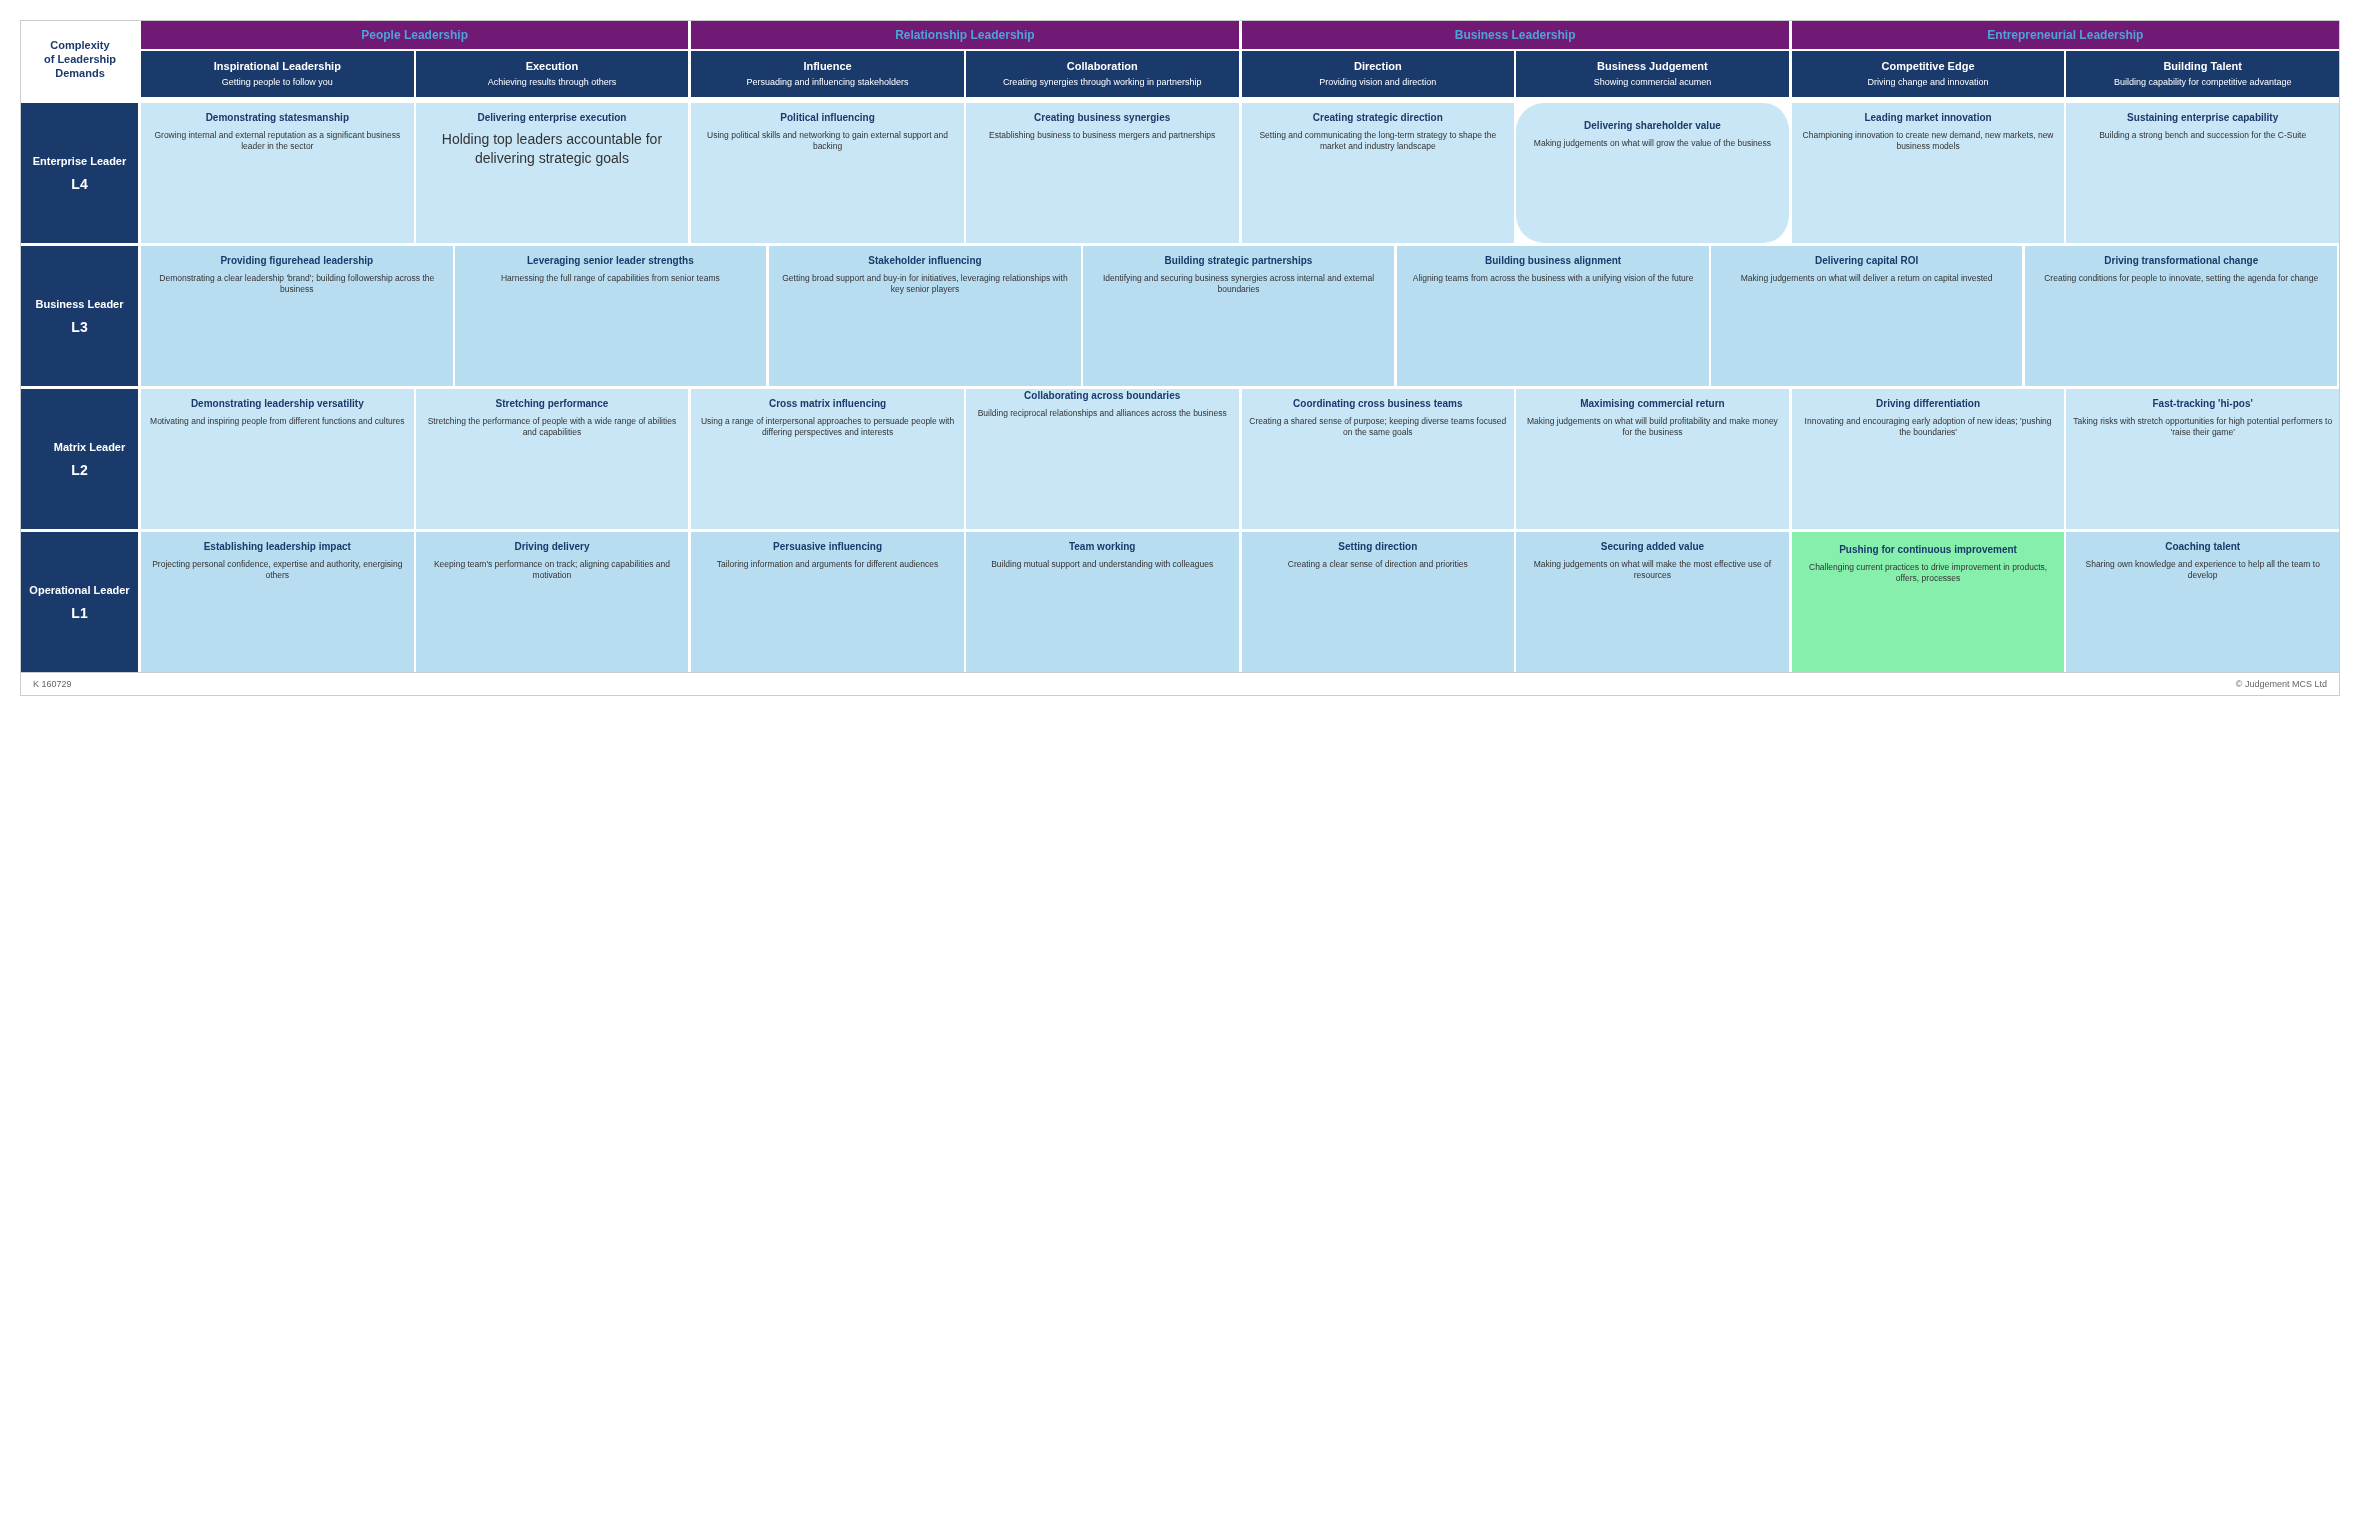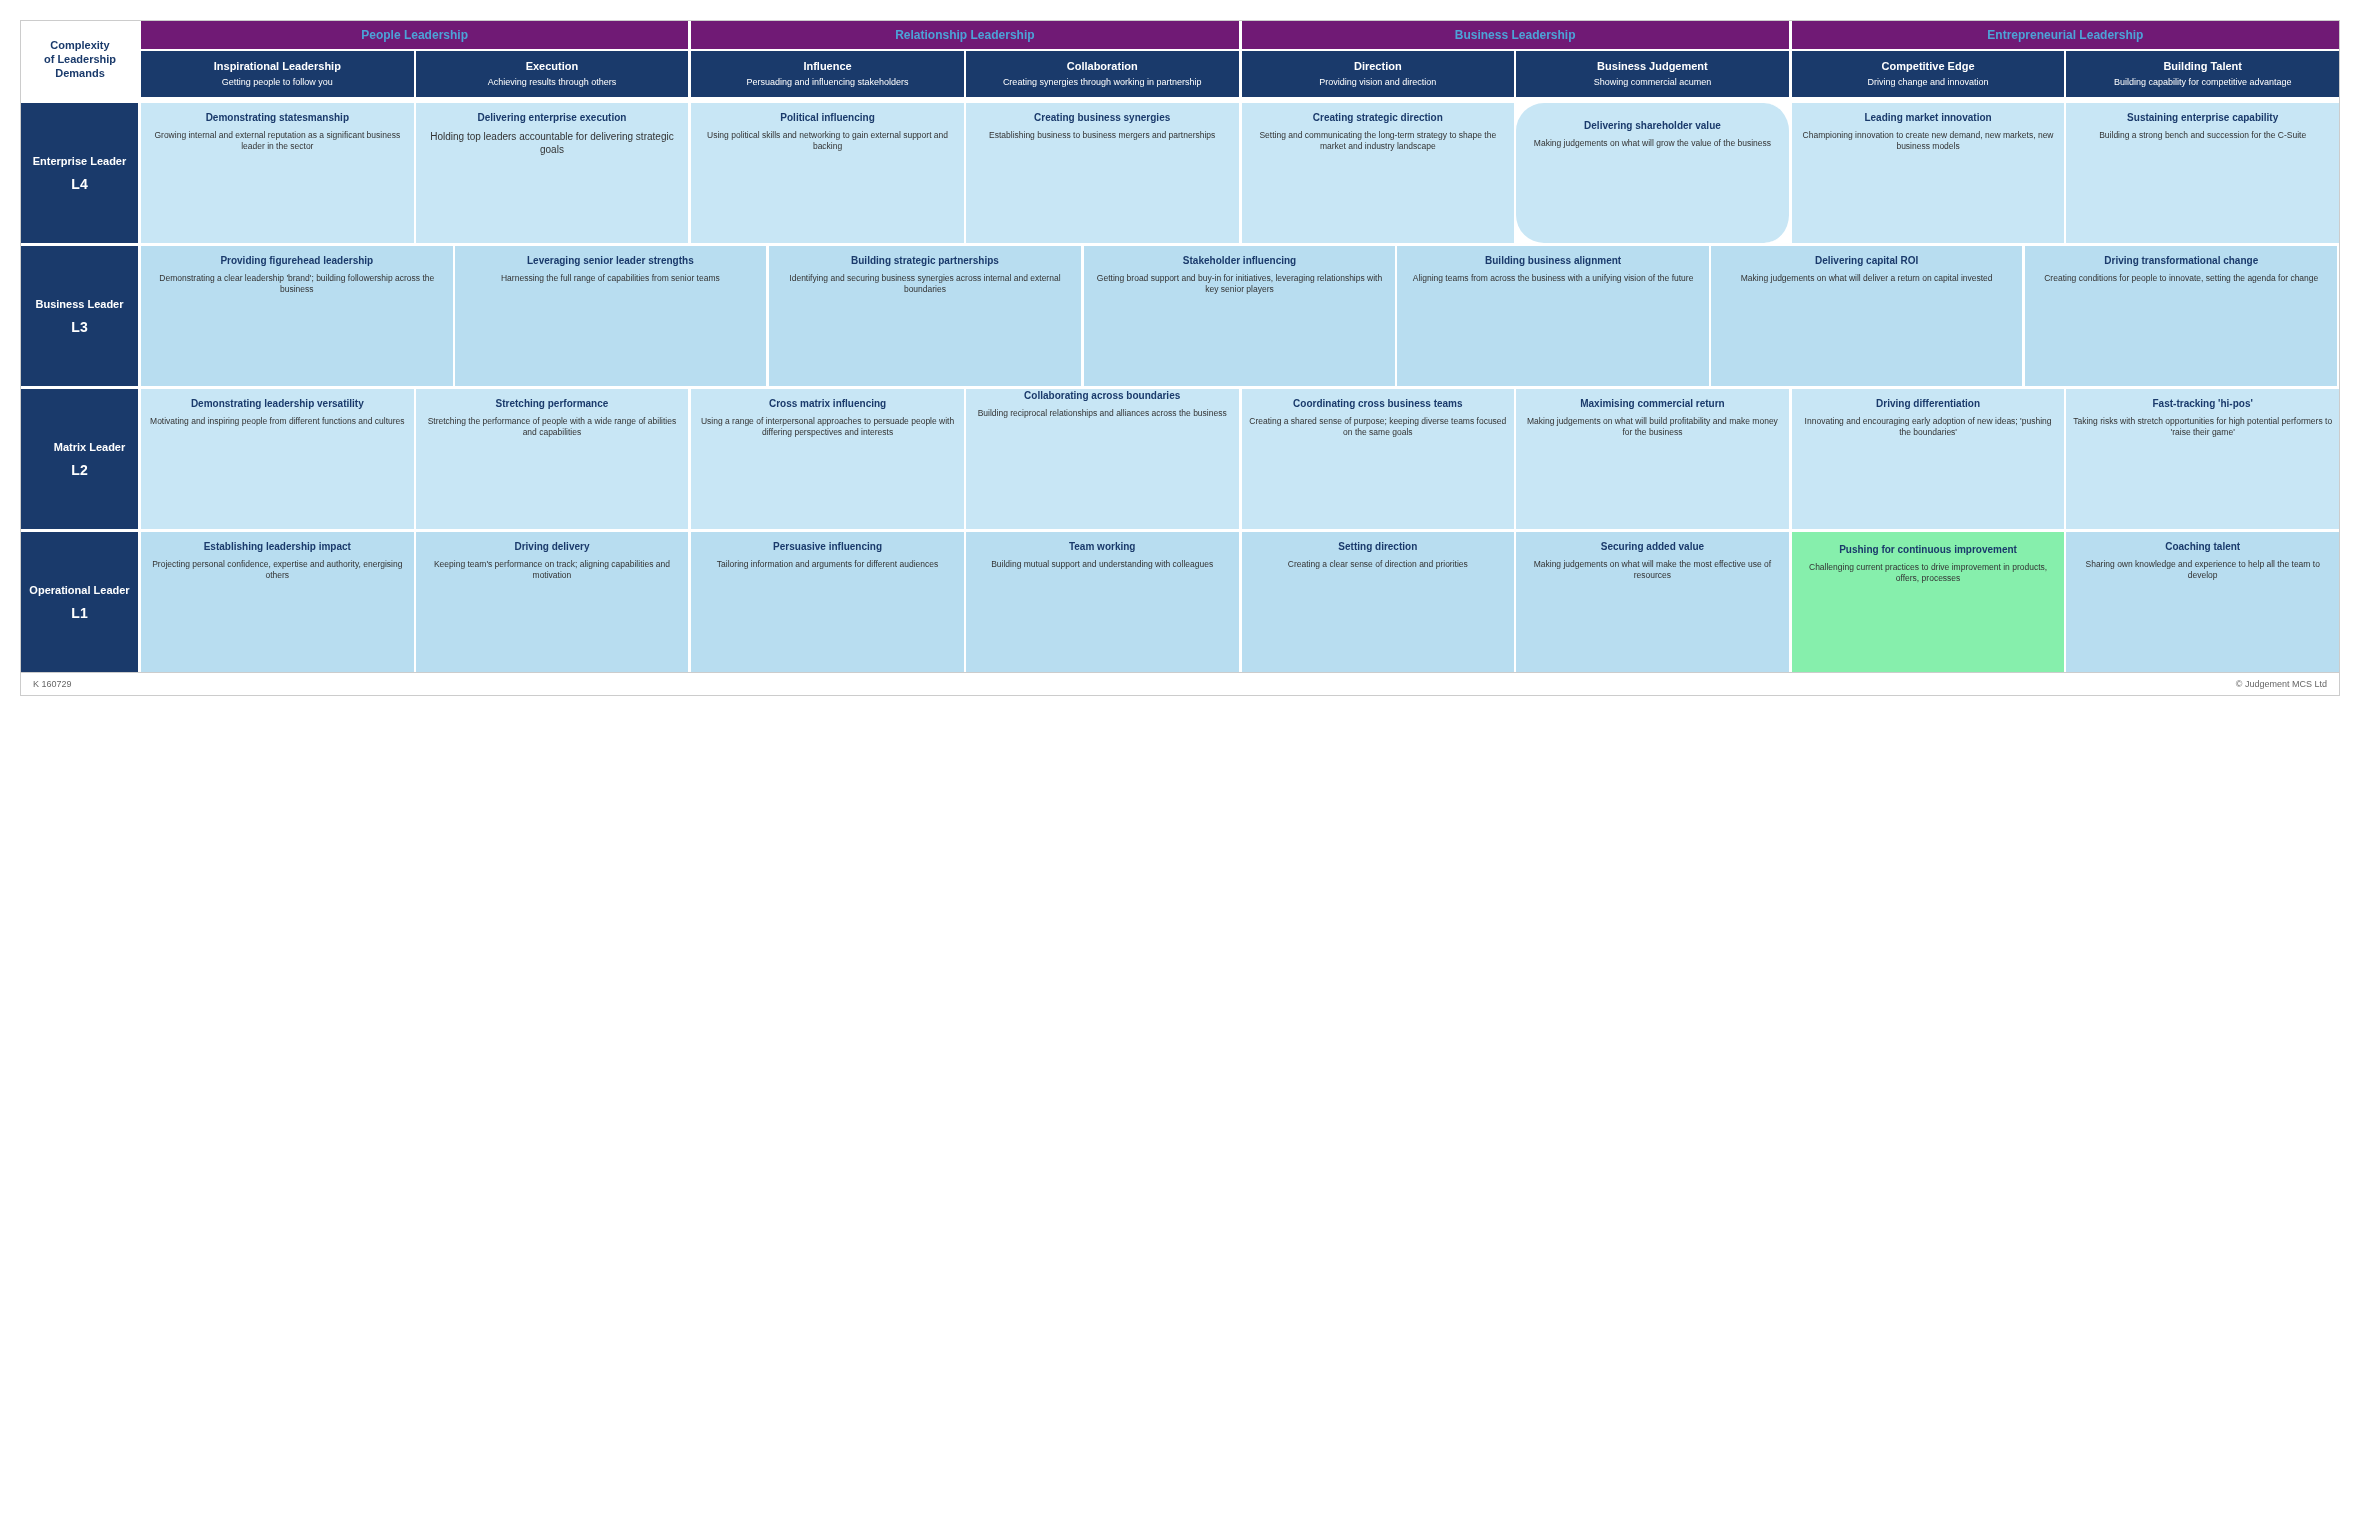--- a/index.html
+++ b/index.html
@@ -138,21 +138,21 @@
         <div style="width: 120px; min-width: 120px; background: rgb(26, 58, 107); color: rgb(255, 255, 255); display: flex; flex-direction: column; align-items: center; justify-content: center; text-align: center; padding: 10px 6px; border-right: 3px solid rgb(255, 255, 255);">
           <div style="font-weight:bold; font-size:11px; line-height:1.4;">Enterprise Leader</div>
           <div style="font-weight:bold; font-size:14px; margin-top:6px;">L4</div>
         </div>
         <div style="flex: 1 1 0%; background: rgb(200, 230, 245); padding: 8px 6px; border-right: 2px solid rgb(255, 255, 255); font-size: 9px; line-height: 1.3; min-height: 140px;">
       <div style="font-weight:bold; font-size:10px; color:#1a3a6b; line-height:1.3; margin-bottom:6px; text-align:center;">Demonstrating statesmanship</div>
       <div style="font-size:8.5px; color:#333; line-height:1.35; text-align:center;">Growing internal and external reputation as a significant business leader in the sector</div>
     </div>
         <div style="flex: 1 1 0%; background: rgb(200, 230, 245); padding: 8px 6px; border-right: 3px solid rgb(255, 255, 255); font-size: 9px; line-height: 1.3; min-height: 140px;">
       <div style="font-weight:bold; font-size:10px; color:#1a3a6b; line-height:1.3; margin-bottom:6px; text-align:center;">Delivering enterprise execution</div>
-      <div style="font-size:10px; color:#333; line-height:1.35; text-align:center;">Holding top leaders accountable for delivering strategic goals</div>
+      <div style="font-size:14px; color:#333; line-height:1.35; text-align:center;">Holding top leaders accountable for delivering strategic goals</div>
     </div>
         <div style="flex: 1 1 0%; background: rgb(200, 230, 245); padding: 8px 6px; border-right: 2px solid rgb(255, 255, 255); font-size: 9px; line-height: 1.3; min-height: 140px;">
       <div style="font-weight:bold; font-size:10px; color:#1a3a6b; line-height:1.3; margin-bottom:6px; text-align:center;">Political influencing</div>
       <div style="font-size:8.5px; color:#333; line-height:1.35; text-align:center;">Using political skills and networking to gain external support and backing</div>
     </div>
         <div style="flex: 1 1 0%; background: rgb(200, 230, 245); padding: 8px 6px; border-right: 3px solid rgb(255, 255, 255); font-size: 9px; line-height: 1.3; min-height: 140px;">
       <div style="font-weight:bold; font-size:10px; color:#1a3a6b; line-height:1.3; margin-bottom:6px; text-align:center;">Creating business synergies</div>
       <div style="font-size:8.5px; color:#333; line-height:1.35; text-align:center;">Establishing business to business mergers and partnerships</div>
     </div>
         <div style="flex: 1 1 0%; background: rgb(200, 230, 245); padding: 8px 6px; border-right: 2px solid rgb(255, 255, 255); font-size: 9px; line-height: 1.3; min-height: 140px;">
@@ -178,27 +178,27 @@
           <div style="font-weight:bold; font-size:14px; margin-top:6px;">L3</div>
         </div>
         <div style="flex: 1 1 0%; background: rgb(184, 221, 240); padding: 8px 6px; border-right: 2px solid rgb(255, 255, 255); font-size: 9px; line-height: 1.3; min-height: 140px;">
       <div style="font-weight:bold; font-size:10px; color:#1a3a6b; line-height:1.3; margin-bottom:6px; text-align:center;">Providing figurehead leadership</div>
       <div style="font-size:8.5px; color:#333; line-height:1.35; text-align:center;">Demonstrating a clear leadership 'brand'; building followership across the business</div>
     </div>
         <div style="flex: 1 1 0%; background: rgb(184, 221, 240); padding: 8px 6px; border-right: 3px solid rgb(255, 255, 255); font-size: 9px; line-height: 1.3; min-height: 140px;">
       <div style="font-weight:bold; font-size:10px; color:#1a3a6b; line-height:1.3; margin-bottom:6px; text-align:center;">Leveraging senior leader strengths</div>
       <div style="font-size:8.5px; color:#333; line-height:1.35; text-align:center;">Harnessing the full range of capabilities from senior teams</div>
     </div>
+        <div style="flex: 1 1 0%; background: rgb(184, 221, 240); padding: 8px 6px; border-right: 2px solid rgb(255, 255, 255); font-size: 9px; line-height: 1.3; min-height: 140px;">
+      <div style="font-weight:bold; font-size:10px; color:#1a3a6b; line-height:1.3; margin-bottom:6px; text-align:center;">Stakeholder influencing</div>
+      <div style="font-size:8.5px; color:#333; line-height:1.35; text-align:center;">Getting broad support and buy-in for initiatives, leveraging relationships with key senior players</div>
+    </div>
         <div style="flex: 1 1 0%; background: rgb(184, 221, 240); padding: 8px 6px; border-right: 3px solid rgb(255, 255, 255); font-size: 9px; line-height: 1.3; min-height: 140px;">
       <div style="font-weight:bold; font-size:10px; color:#1a3a6b; line-height:1.3; margin-bottom:6px; text-align:center;">Building strategic partnerships</div>
       <div style="font-size:8.5px; color:#333; line-height:1.35; text-align:center;">Identifying and securing business synergies across internal and external boundaries</div>
-    </div>
-        <div style="flex: 1 1 0%; background: rgb(184, 221, 240); padding: 8px 6px; border-right: 2px solid rgb(255, 255, 255); font-size: 9px; line-height: 1.3; min-height: 140px;">
-      <div style="font-weight:bold; font-size:10px; color:#1a3a6b; line-height:1.3; margin-bottom:6px; text-align:center;">Stakeholder influencing</div>
-      <div style="font-size:8.5px; color:#333; line-height:1.35; text-align:center;">Getting broad support and buy-in for initiatives, leveraging relationships with key senior players</div>
     </div>
         <div style="flex: 1 1 0%; background: rgb(184, 221, 240); padding: 8px 6px; border-right: 2px solid rgb(255, 255, 255); font-size: 9px; line-height: 1.3; min-height: 140px;">
       <div style="font-weight:bold; font-size:10px; color:#1a3a6b; line-height:1.3; margin-bottom:6px; text-align:center;">Building business alignment</div>
       <div style="font-size:8.5px; color:#333; line-height:1.35; text-align:center;">Aligning teams from across the business with a unifying vision of the future</div>
     </div>
         <div style="flex: 1 1 0%; background: rgb(184, 221, 240); padding: 8px 6px; border-right: 3px solid rgb(255, 255, 255); font-size: 9px; line-height: 1.3; min-height: 140px;">
       <div style="font-weight:bold; font-size:10px; color:#1a3a6b; line-height:1.3; margin-bottom:6px; text-align:center;">Delivering capital ROI</div>
       <div style="font-size:8.5px; color:#333; line-height:1.35; text-align:center;">Making judgements on what will deliver a return on capital invested</div>
     </div>
         <div style="flex: 1 1 0%; background: rgb(184, 221, 240); padding: 8px 6px; border-right: 2px solid rgb(255, 255, 255); font-size: 9px; line-height: 1.3; min-height: 140px;">

